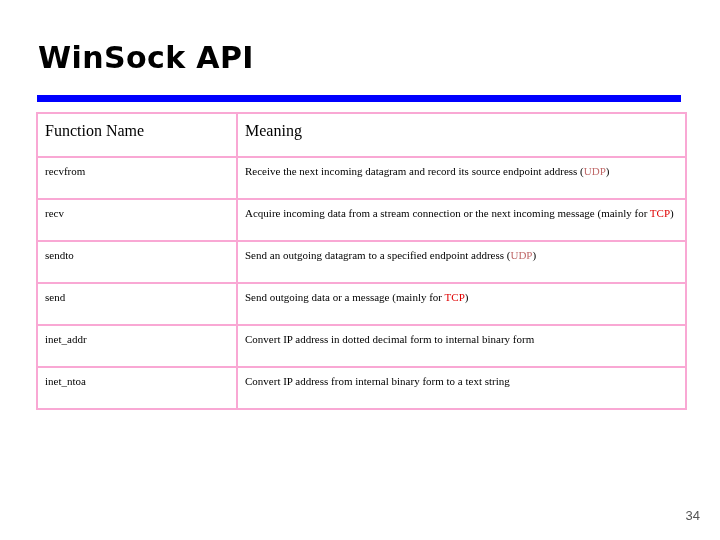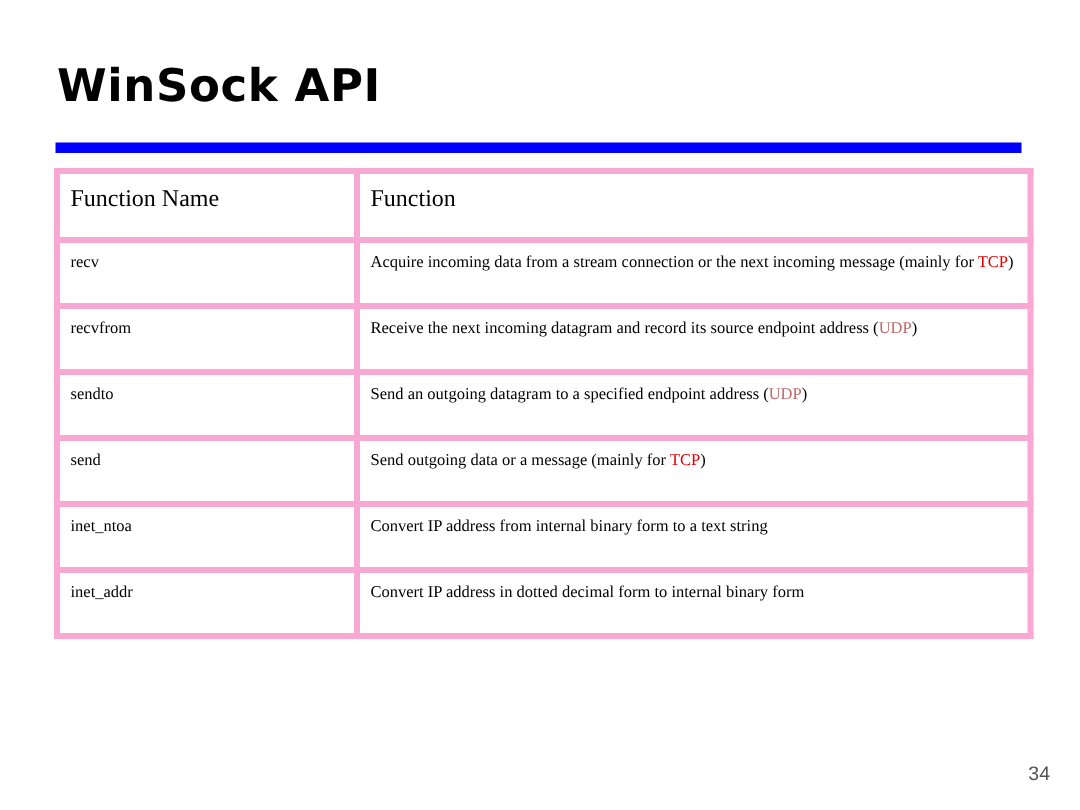--- a/index.html
+++ b/index.html
@@ -54,21 +54,21 @@
     top: 112px;
     width: 649px;
     border-collapse: collapse;
     table-layout: fixed;
   }
   #api-table col.c-name { width: 200px; }
   #api-table col.c-meaning { width: 449px; }
 
   #api-table th,
   #api-table td {
-    border: 4px solid #f9a8d4;
+    border: 2px solid #f9a8d4;
     vertical-align: top;
     padding: 6px 6px 6px 7px;
     color: #000000;
     background: #ffffff;
   }
 
   #api-table thead th {
     font-size: 16px;
     line-height: 19px;
     font-weight: normal;
@@ -115,47 +115,47 @@
   <div id="title-rule"></div>
 
   <table id="api-table">
     <colgroup>
       <col class="c-name">
       <col class="c-meaning">
     </colgroup>
     <thead>
       <tr>
         <th>Function Name</th>
-        <th>Function</th>
+        <th>Meaning</th>
       </tr>
     </thead>
     <tbody id="api-table-body">
 
     <tr>
+          <td class="fn">recvfrom</td>
+          <td class="meaning"><span>Receive the next incoming datagram and record its source endpoint address (</span><span class="proto-udp">UDP</span><span>)</span></td>
+        </tr>
+        <tr>
           <td class="fn">recv</td>
           <td class="meaning"><span>Acquire incoming data from a stream connection or the next incoming message (mainly for </span><span class="proto-tcp">TCP</span><span>)</span></td>
-        </tr>
-        <tr>
-          <td class="fn">recvfrom</td>
-          <td class="meaning"><span>Receive the next incoming datagram and record its source endpoint address (</span><span class="proto-udp">UDP</span><span>)</span></td>
         </tr>
         <tr>
           <td class="fn">sendto</td>
           <td class="meaning"><span>Send an outgoing datagram to a specified endpoint address (</span><span class="proto-udp">UDP</span><span>)</span></td>
         </tr>
         <tr>
           <td class="fn">send</td>
           <td class="meaning"><span>Send outgoing data or a message (mainly for </span><span class="proto-tcp">TCP</span><span>)</span></td>
         </tr>
         <tr>
+          <td class="fn">inet_addr</td>
+          <td class="meaning"><span>Convert IP address in dotted decimal form to internal binary form</span></td>
+        </tr>
+        <tr>
           <td class="fn">inet_ntoa</td>
           <td class="meaning"><span>Convert IP address from internal binary form to a text string</span></td>
-        </tr>
-        <tr>
-          <td class="fn">inet_addr</td>
-          <td class="meaning"><span>Convert IP address in dotted decimal form to internal binary form</span></td>
         </tr>
       </tbody>
   </table>
 
   <div id="page-number">34</div>
 
 </div>
 
 </body></html>

